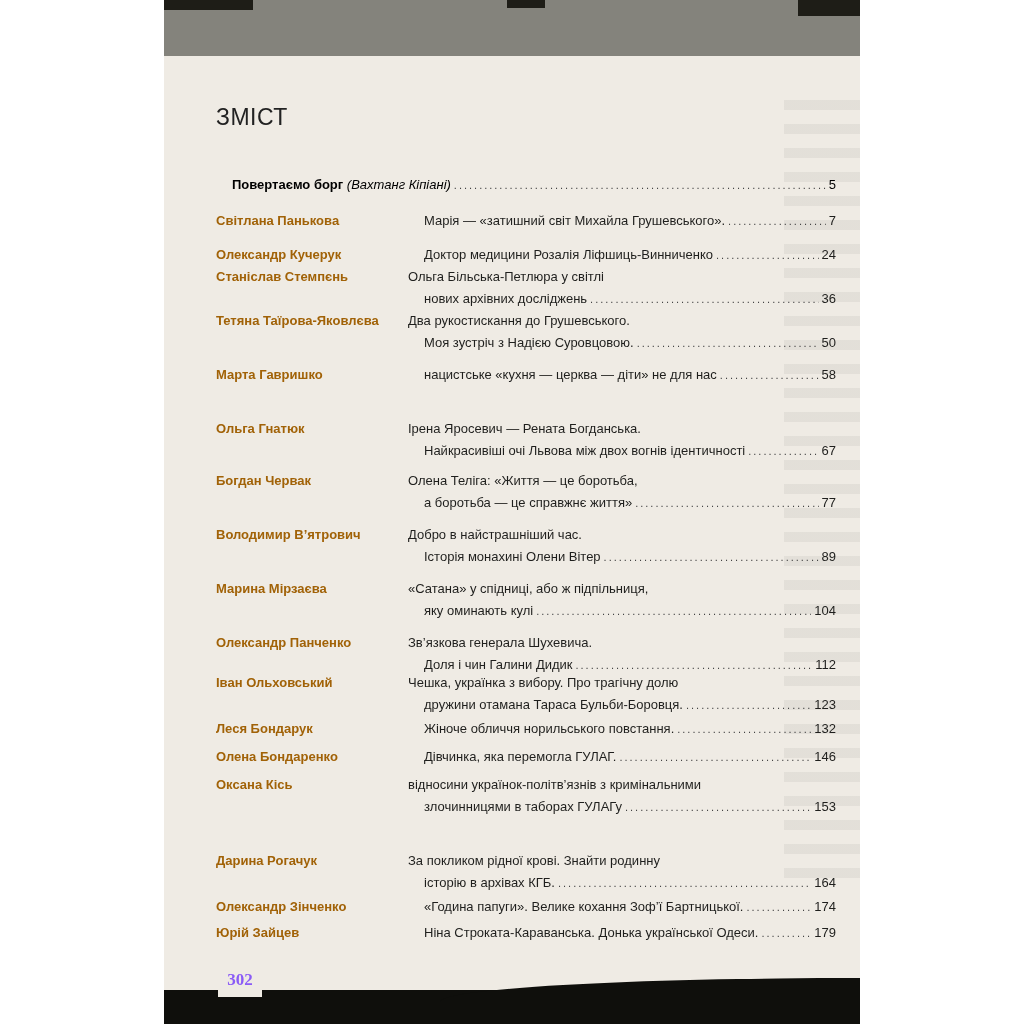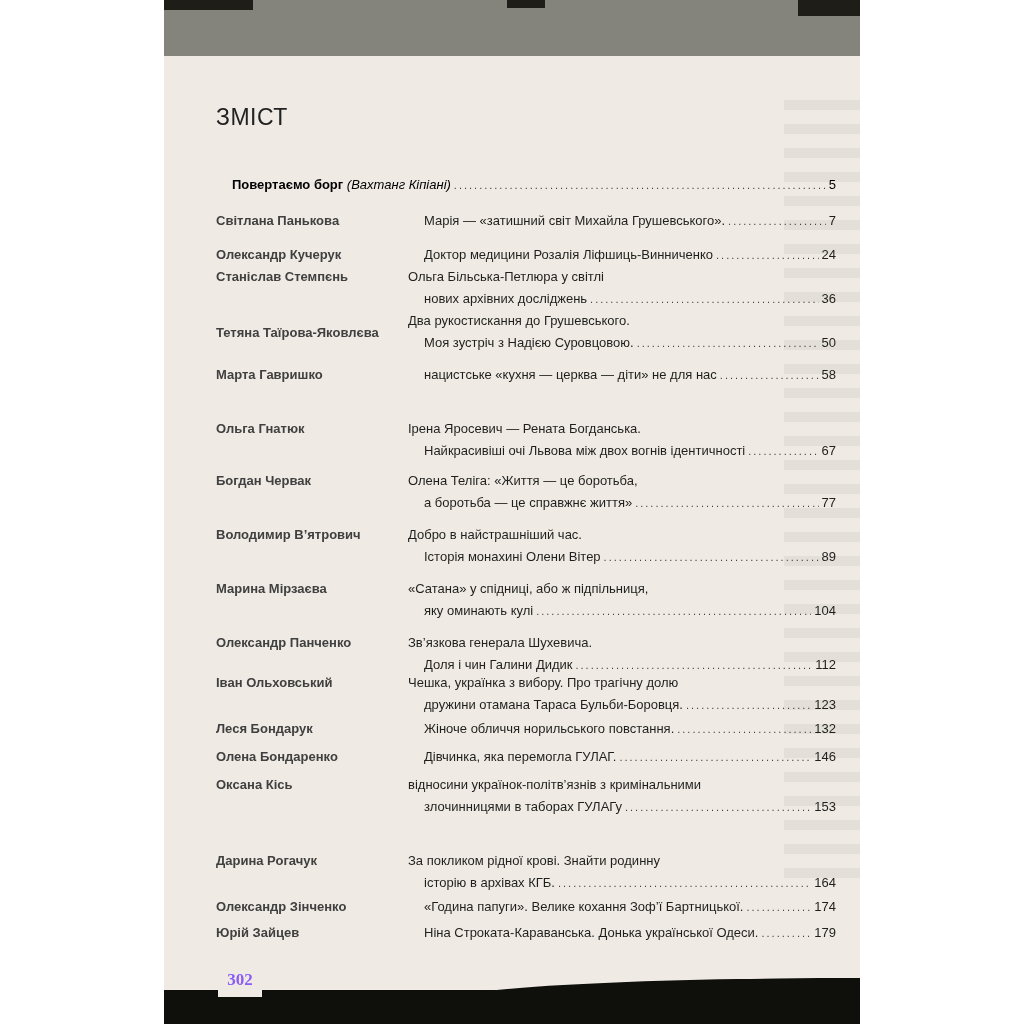--- a/index.html
+++ b/index.html
@@ -42,21 +42,21 @@
   }
   .title {
     position: absolute; left: 52px; top: 104px;
     font-family: "Liberation Sans", sans-serif; font-size: 23px; color: #222;
     letter-spacing: 0.5px;
   }
   .toc { position: absolute; left: 52px; top: 0; width: 620px; }
   .row { position: absolute; left: 0; width: 620px; font-size: 12.6px; color: #1f1f1d; }
   .author {
     position: absolute; left: 0; font-family: "Liberation Sans", sans-serif;
-    font-weight: bold; font-size: 13px; color: #404040; white-space: nowrap;
+    font-weight: bold; font-size: 13px; color: #a16207; white-space: nowrap;
   }
   .title-col { position: absolute; left: 192px; width: 428px; }
   .tline {
     position: relative; height: 22px; line-height: 22px;
     font-family: "Liberation Sans", sans-serif; font-size: 13px; white-space: nowrap;
   }
   .leader-line { display: flex; align-items: baseline; margin-left: 16px; }
   .leader-line .txt { flex: 0 0 auto; }
   .leader-line .dots {
     flex: 1 1 auto; overflow: hidden; white-space: nowrap; margin: 0 3px;
@@ -118,21 +118,21 @@
           <div class="title-col">
             <div class="tline">Ольга Більська-Петлюра у світлі</div>
             <div class="tline leader-line">
               <span class="txt">нових архівних досліджень</span>
               <span class="dots">..................................................................................................................................</span>
               <span class="pg">36</span>
             </div>
           </div>
         </div>
         <div class="row" style="top: 310px;">
-          <div class="author" style="top: 12px; line-height: 22px;">Тетяна Таїрова-Яковлєва</div>
+          <div class="author" style="top: 0px; line-height: 22px;">Тетяна Таїрова-Яковлєва</div>
           <div class="title-col">
             <div class="tline">Два рукостискання до Грушевського.</div>
             <div class="tline leader-line">
               <span class="txt">Моя зустріч з Надією Суровцовою.</span>
               <span class="dots">..................................................................................................................................</span>
               <span class="pg">50</span>
             </div>
           </div>
         </div>
         <div class="row" style="top: 364px;">

